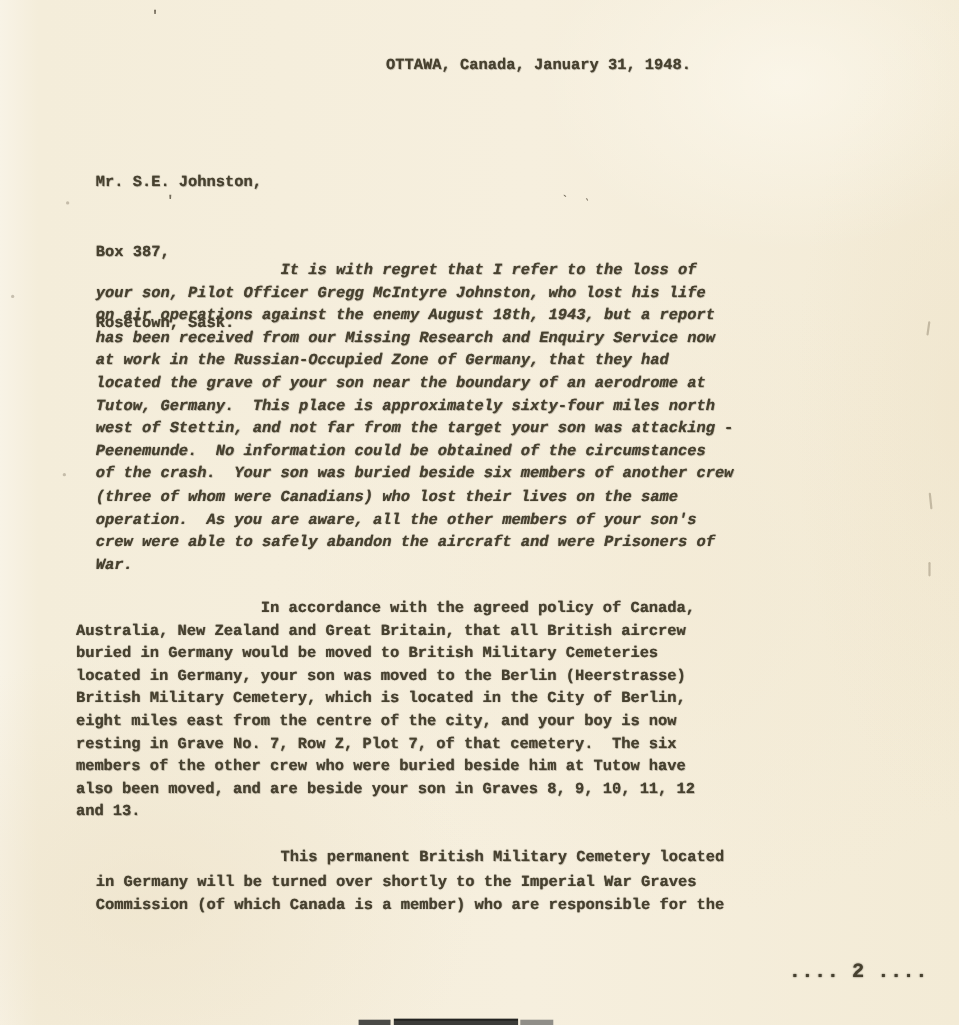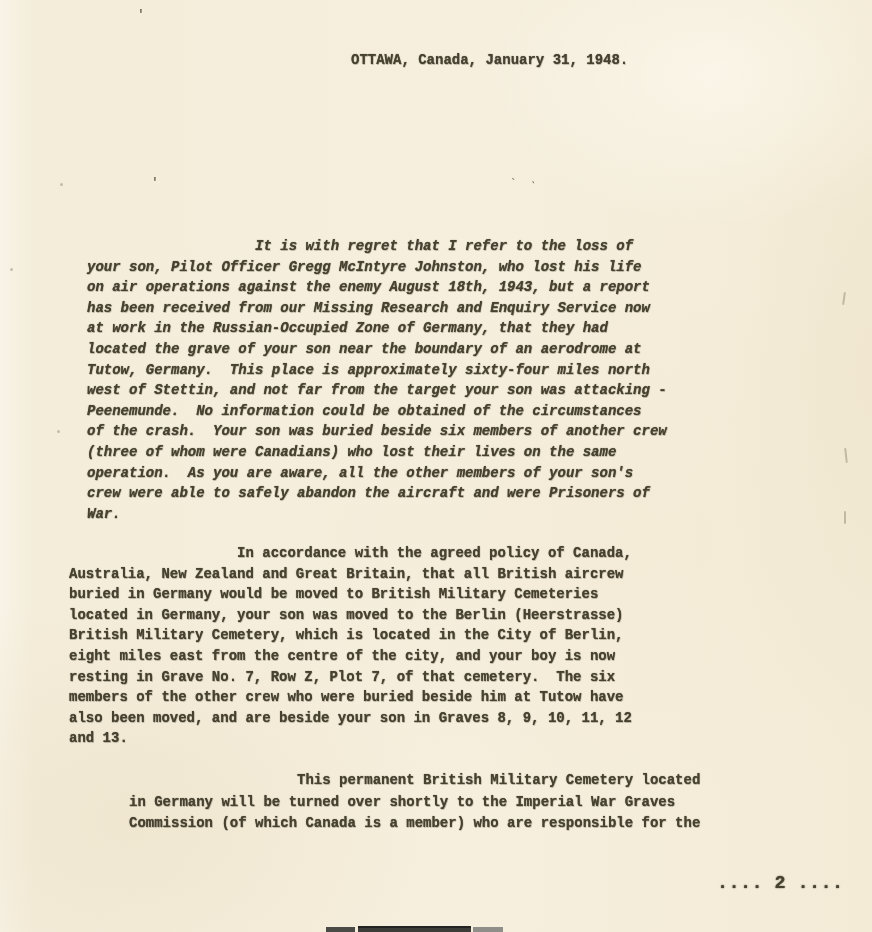--- a/index.html
+++ b/index.html
@@ -30,21 +30,21 @@
     color: #47412f;
     text-shadow:
       0 0 1px rgba(58, 52, 40, 0.80),
       0.6px 0.6px 0.4px rgba(58, 52, 40, 0.22);
   }
   .dateline   { left: 351px; top: 50px;  }
   .address    { left: 87px;  top: 114px; line-height: 21.2px; }
   .salutation { left: 87px;  top: 195px; }
   .para-1     { left: 87px;  top: 236px; font-style: italic; }
   .para-2     { left: 69px;  top: 543px; }
-  .para-3     { left: 87px;  top: 770px; line-height: 21.5px; margin-left: 42px; }
+  .para-3     { left: 87px;  top: 770px; line-height: 21.5px; }
   .pagenum    { left: 717px; top: 874px; font-size: 18.5px; letter-spacing: 0.4px;
                 text-shadow: 0 0 1.4px rgba(40, 36, 28, 0.95); }
 
   
   .speck {
     position: absolute;
     color: rgba(74, 66, 50, 0.75);
     font-size: 13px;
     font-weight: 700;
     line-height: 1;
@@ -70,20 +70,25 @@
            box-shadow: inset 0 2px 0 #232321; }
   .bar-3 { left: 473px; top: 927px; width: 30px;  height: 5px; background: #908e88; }
 </style>
 </head>
 <body>
 
 <div class="paper">
 
   <div class="typed dateline">OTTAWA, Canada, January 31, 1948.</div>
 
+  <div class="typed address">
+    <div>Mr. S.E. Johnston,</div>
+    <div>Box 387,</div>
+    <div>Rosetown, Sask.</div>
+  </div>
 
 
   <div class="typed para-1">                    It is with regret that I refer to the loss of
 your son, Pilot Officer Gregg McIntyre Johnston, who lost his life
 on air operations against the enemy August 18th, 1943, but a report
 has been received from our Missing Research and Enquiry Service now
 at work in the Russian-Occupied Zone of Germany, that they had
 located the grave of your son near the boundary of an aerodrome at
 Tutow, Germany.  This place is approximately sixty-four miles north
 west of Stettin, and not far from the target your son was attacking -

